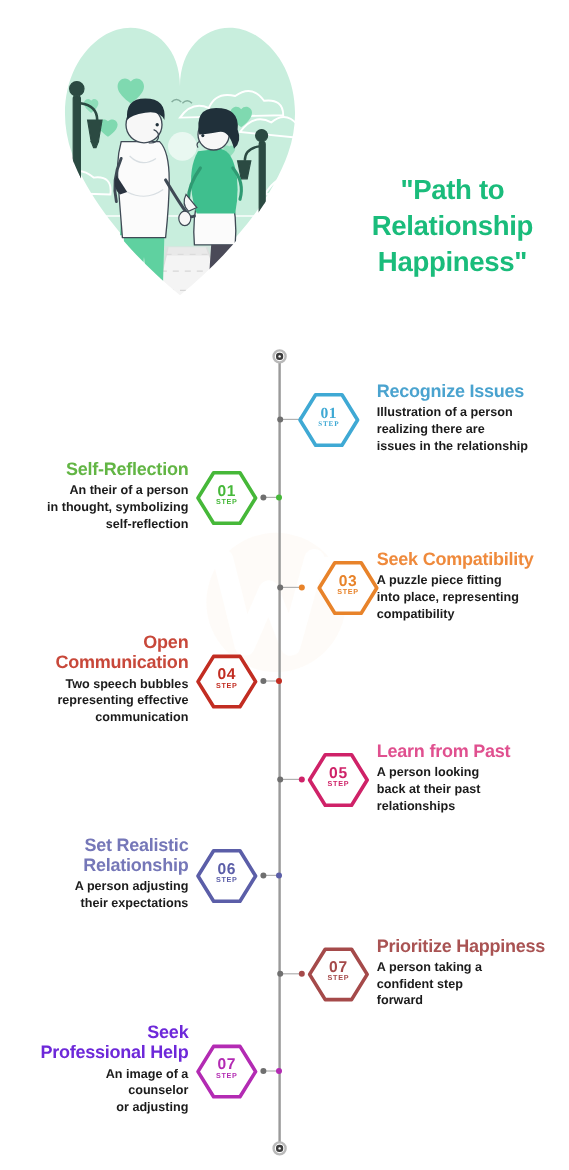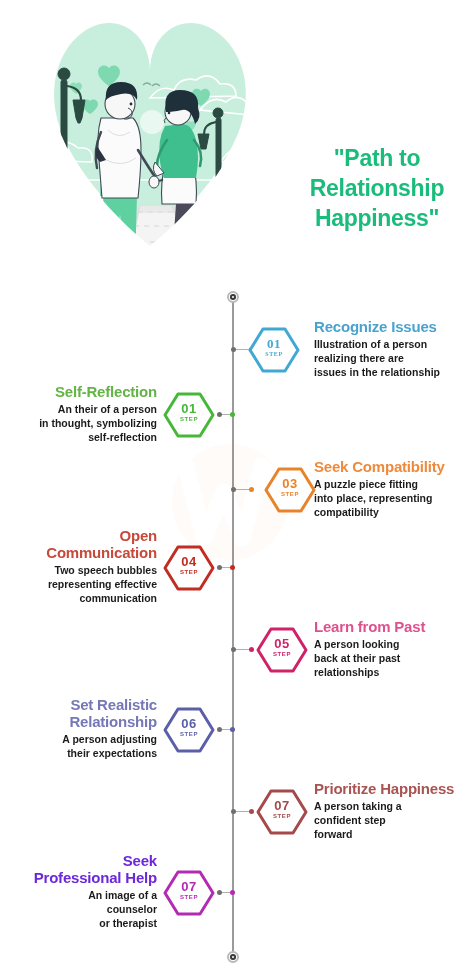--- a/index.html
+++ b/index.html
@@ -386,17 +386,17 @@
         <div class="hexstep" style="color:#b32bb3">STEP</div>
       </div>
       <div class="txt left" style="left: 0px; width: 157px; top: -41px;">
         <div class="step-title" style="color:#6d28d9">
           <div>Seek</div>
           <div>Professional Help</div>
         </div>
         <div class="step-desc">
           <div>An image of a</div>
           <div>counselor</div>
-          <div>or therapist</div>
+          <div>or adjusting</div>
         </div>
       </div>
     </div>
   </div>
 
 </body></html>

